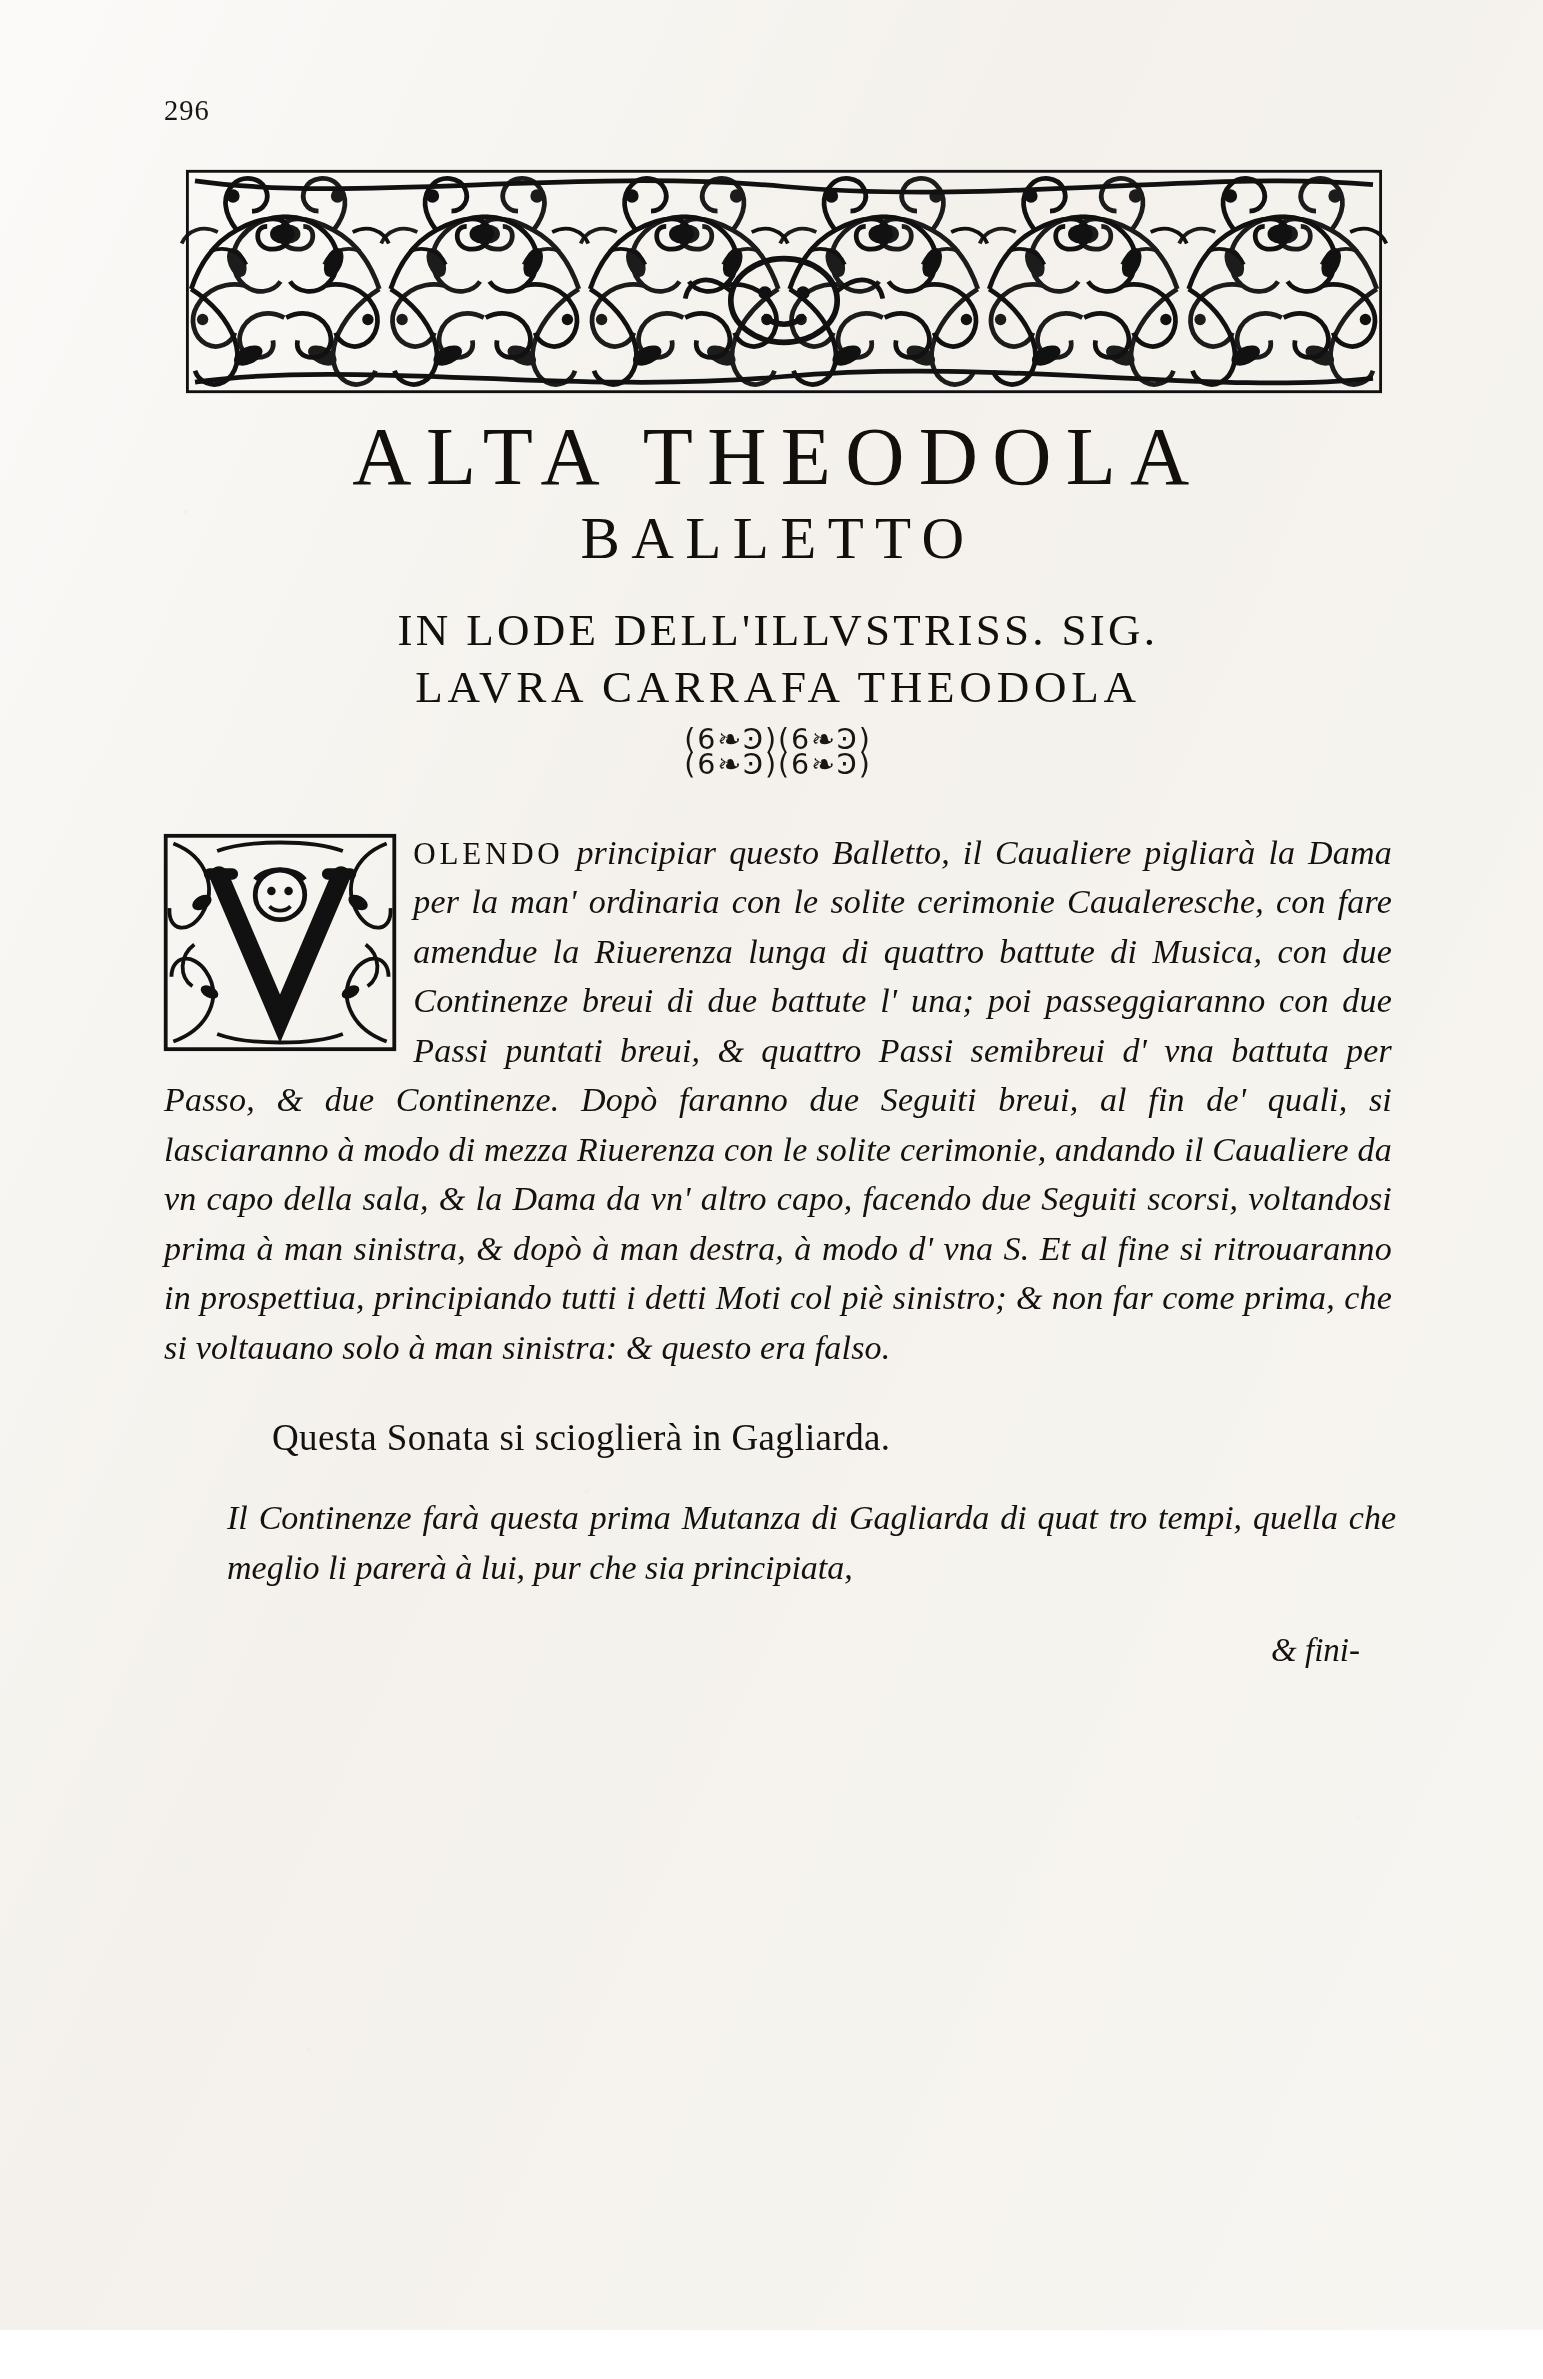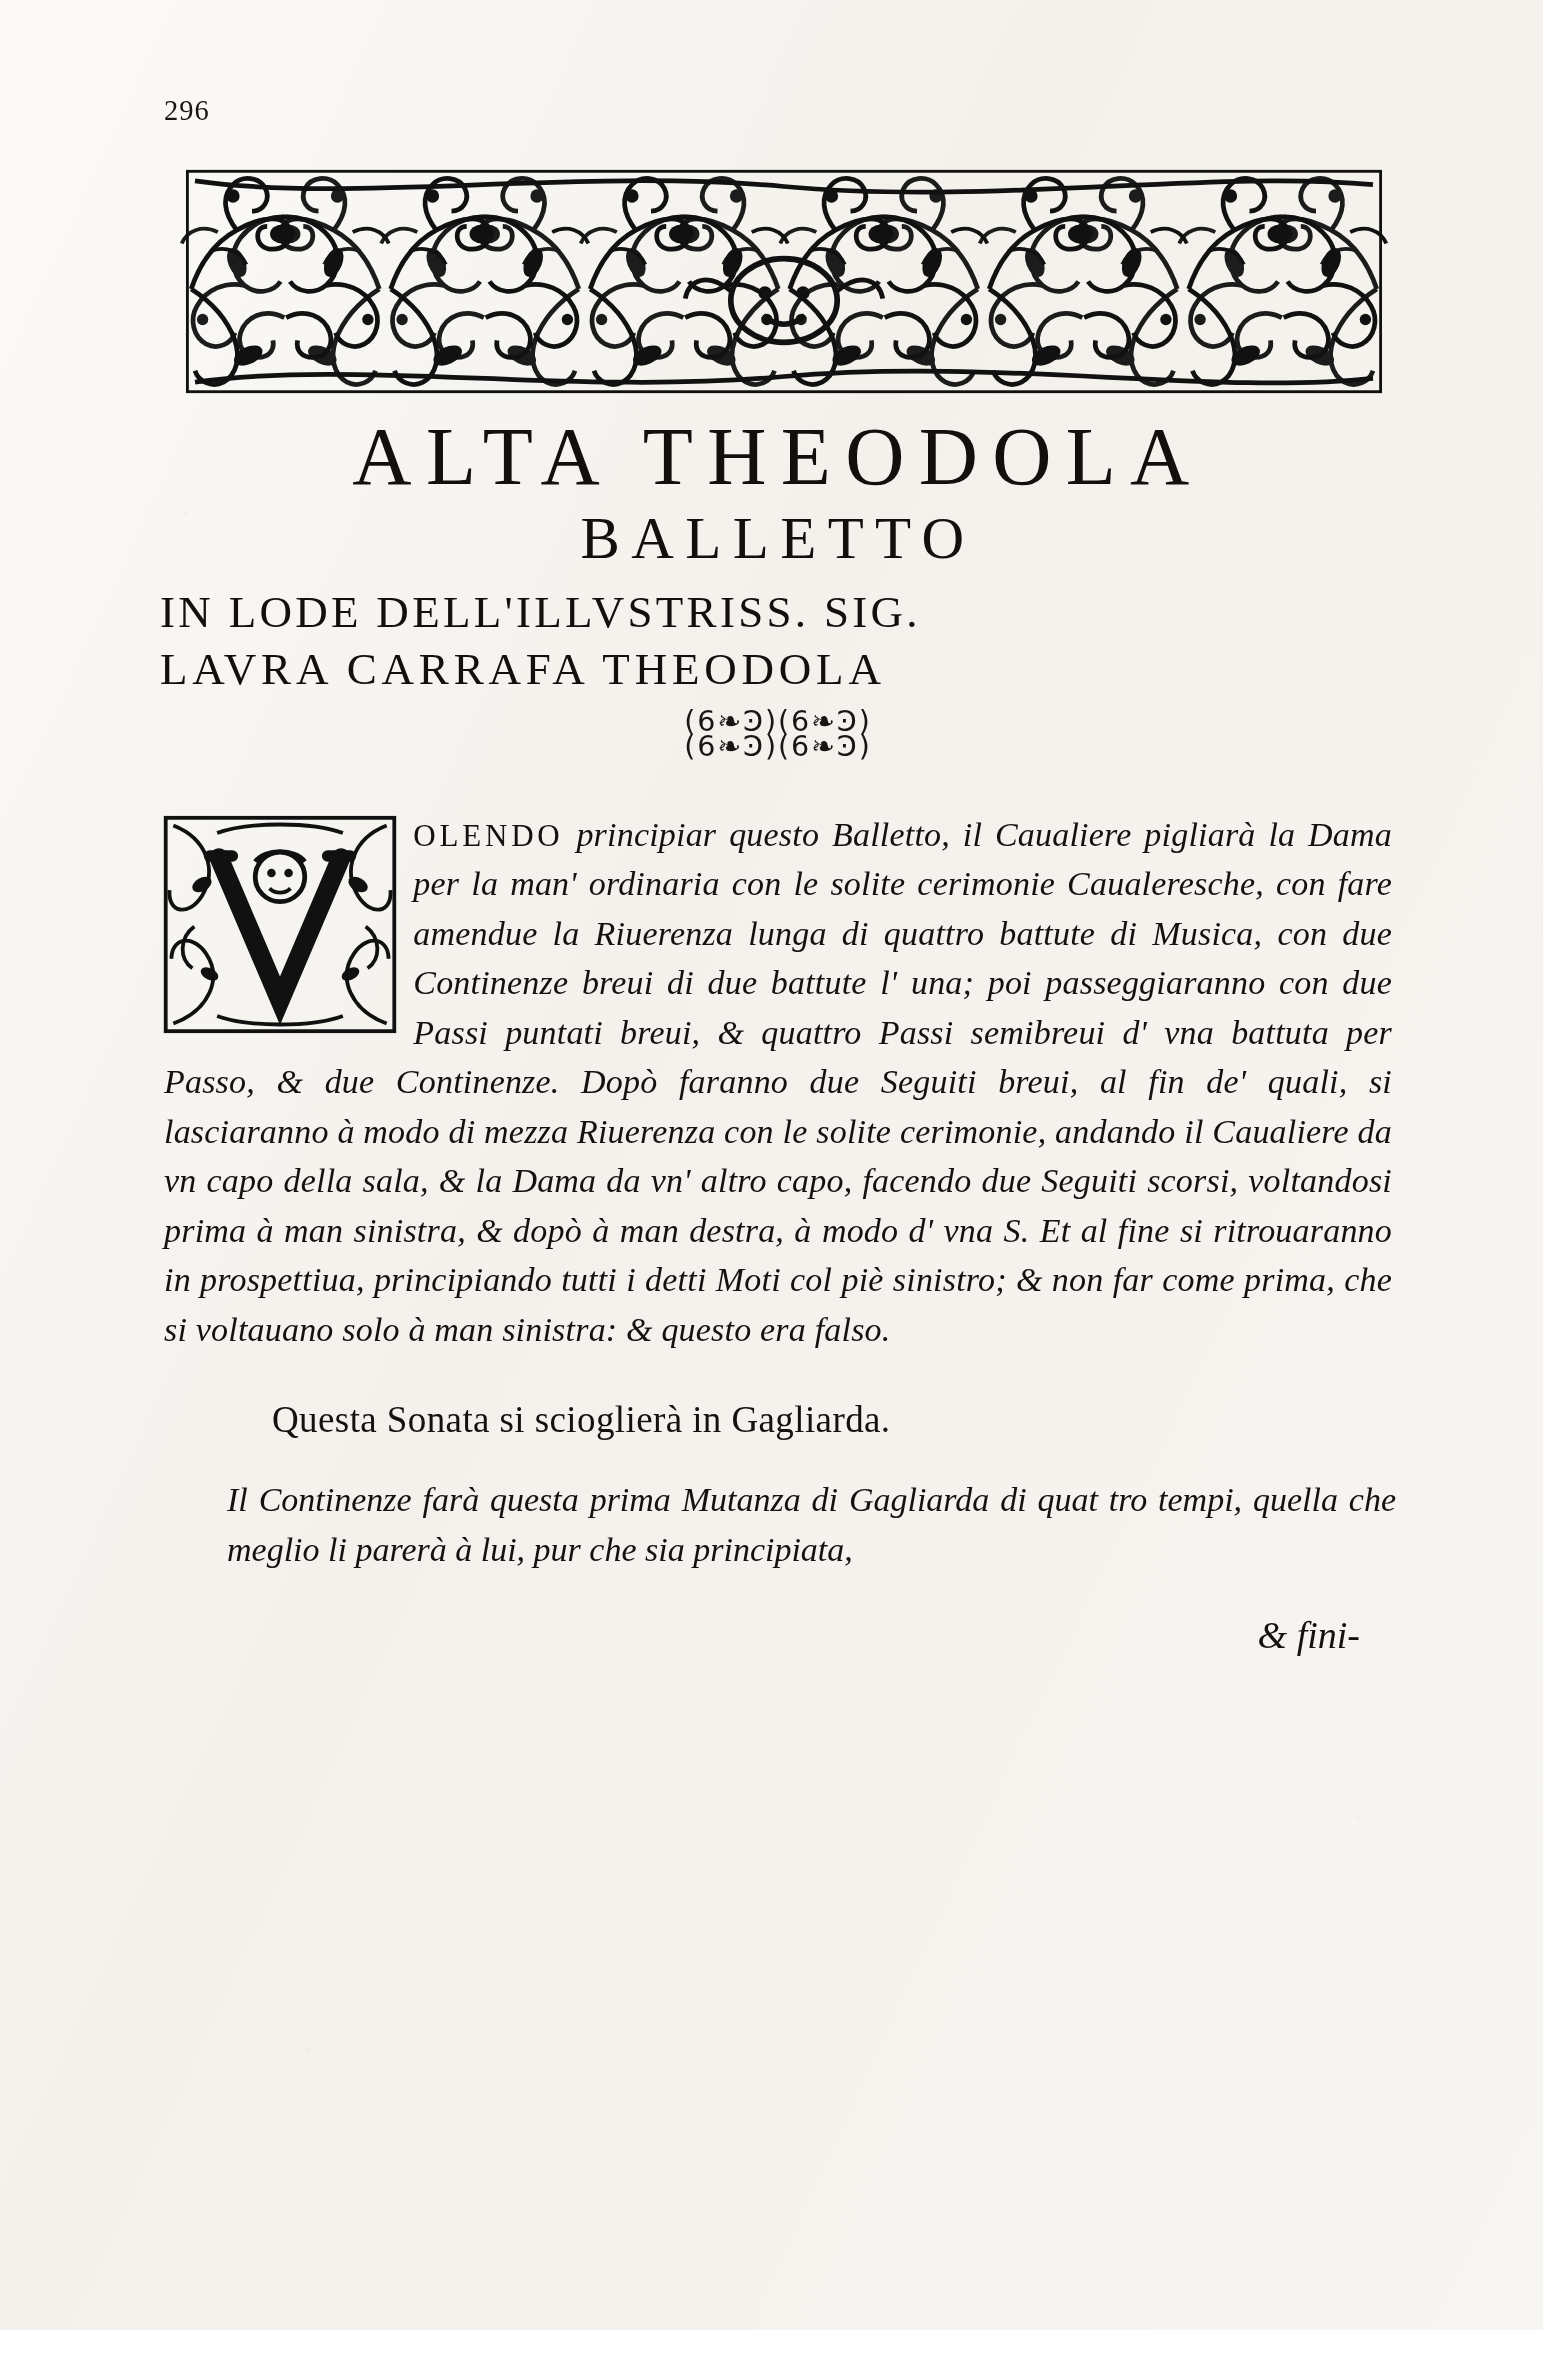--- a/index.html
+++ b/index.html
@@ -72,26 +72,26 @@
   .title-sub {
     text-align: center;
     font-family: "Liberation Serif", serif;
     font-size: 59px;
     letter-spacing: 11.4px;
     line-height: 1.05;
     margin-top: 9.5px;
     color: #120f0c;
   }
   .title-ded {
-    text-align: left;
+    text-align: center;
     font-family: "Liberation Serif", serif;
     font-size: 45px;
     letter-spacing: 3.3px;
     line-height: 1.28;
-    margin-top: 14px;
+    margin-top: 32px;
     color: #120f0c;
   }
   .title-ded .line2 { letter-spacing: 4.8px; }
   .title-ded .line3 { letter-spacing: 4.8px; }
 
   .flourish {
     text-align: center;
     margin-top: 10px;
     font-size: 28.5px;
     letter-spacing: 1.9px;
@@ -142,21 +142,21 @@
     font-style: italic;
     font-size: 34px;
     line-height: 1.46;
     text-align: justify;
     color: #141110;
   }
   .tail-block .indent { padding-left: 67px; }
   .catchword {
     text-align: right;
     font-style: italic;
-    font-size: 38px;
+    font-size: 33px;
     margin-top: 18px;
     padding-right: 36px;
   }
 </style>
 </head>
 <body>
 
 <div class="page">
   <div class="paper-tint"></div>
 

